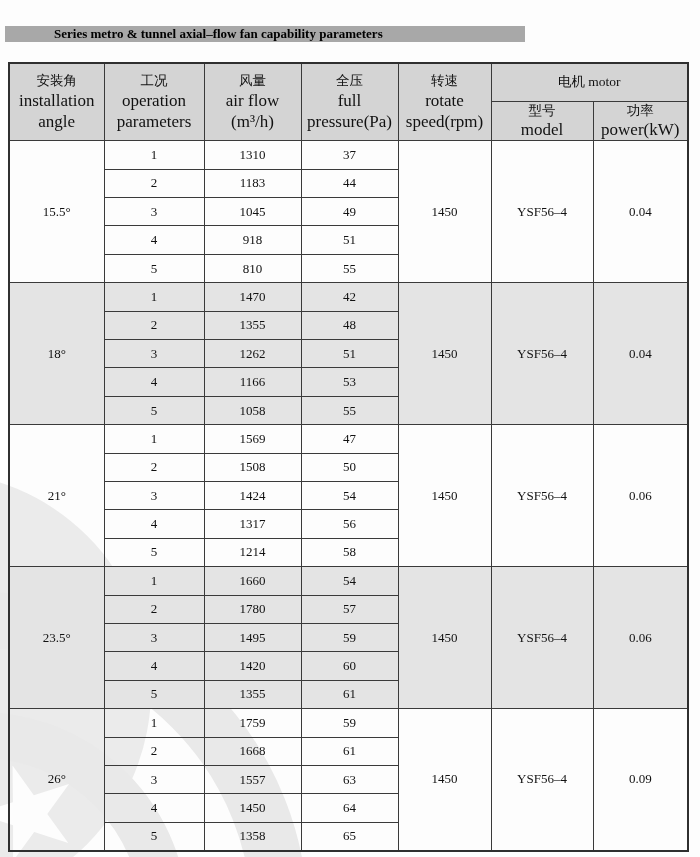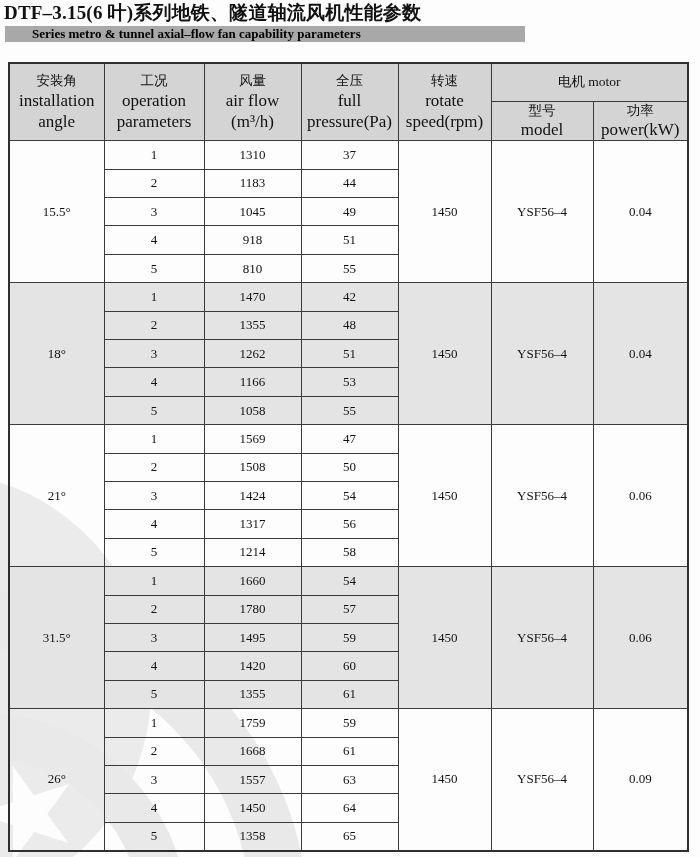--- a/index.html
+++ b/index.html
@@ -33,21 +33,21 @@
   .title {
     position:absolute; left:4px; top:0px; z-index:2;
     font-size:19px; font-weight:700; letter-spacing:0.2px; white-space:nowrap;
   }
   .subtitle-bar {
     position:absolute; left:5px; top:26px; z-index:2;
     width:520px; height:16px; background:#a8a8a8;
   }
   .subtitle-bar .txt {
     display:block; padding-left:27px; font-size:13px; font-weight:700;
-    line-height:16px; color:#000; white-space:nowrap;
+    line-height:16px; color:#000; white-space:nowrap;margin-left:22px;
   }
   
   table.fan {
     position:absolute; left:8px; top:62px; z-index:1;
     width:679px; border-collapse:collapse; table-layout:fixed;
     background:transparent;
     border:2px solid #2f2f2f;
   }
   table.fan th, table.fan td {
     border:1px solid #3a3a3a; padding:0 1px;
@@ -67,21 +67,20 @@
 </head>
 <body>
 
 <div class="page">
 
   <div class="wm wm-disc"></div>
   <div class="wm wm-ring-outer"></div>
   <div class="wm wm-ring-inner"></div>
   <div class="wm wm-star"></div>
 
-  <div class="title">DTF–3.15(6 叶)系列地铁、隧道轴流风机性能参数</div>
 
   <div class="subtitle-bar">
     <span class="txt">Series metro &amp; tunnel axial–flow fan capability parameters</span>
   </div>
 
   <table class="fan">
     <colgroup>
       <col class="c1">
         <col class="c2">
         <col class="c3">
@@ -219,21 +218,21 @@
       </tr>
       <tr>
         <td>5</td>
         <td>1214</td>
         <td>58</td>
       </tr>
     </tbody>
 
     <tbody class="alt">
       <tr>
-        <td rowspan="5">31.5°</td>
+        <td rowspan="5">23.5°</td>
         <td>1</td>
         <td>1660</td>
         <td>54</td>
         <td rowspan="5">1450</td>
         <td rowspan="5">YSF56–4</td>
         <td rowspan="5">0.06</td>
       </tr>
       <tr>
         <td>2</td>
         <td>1780</td>

